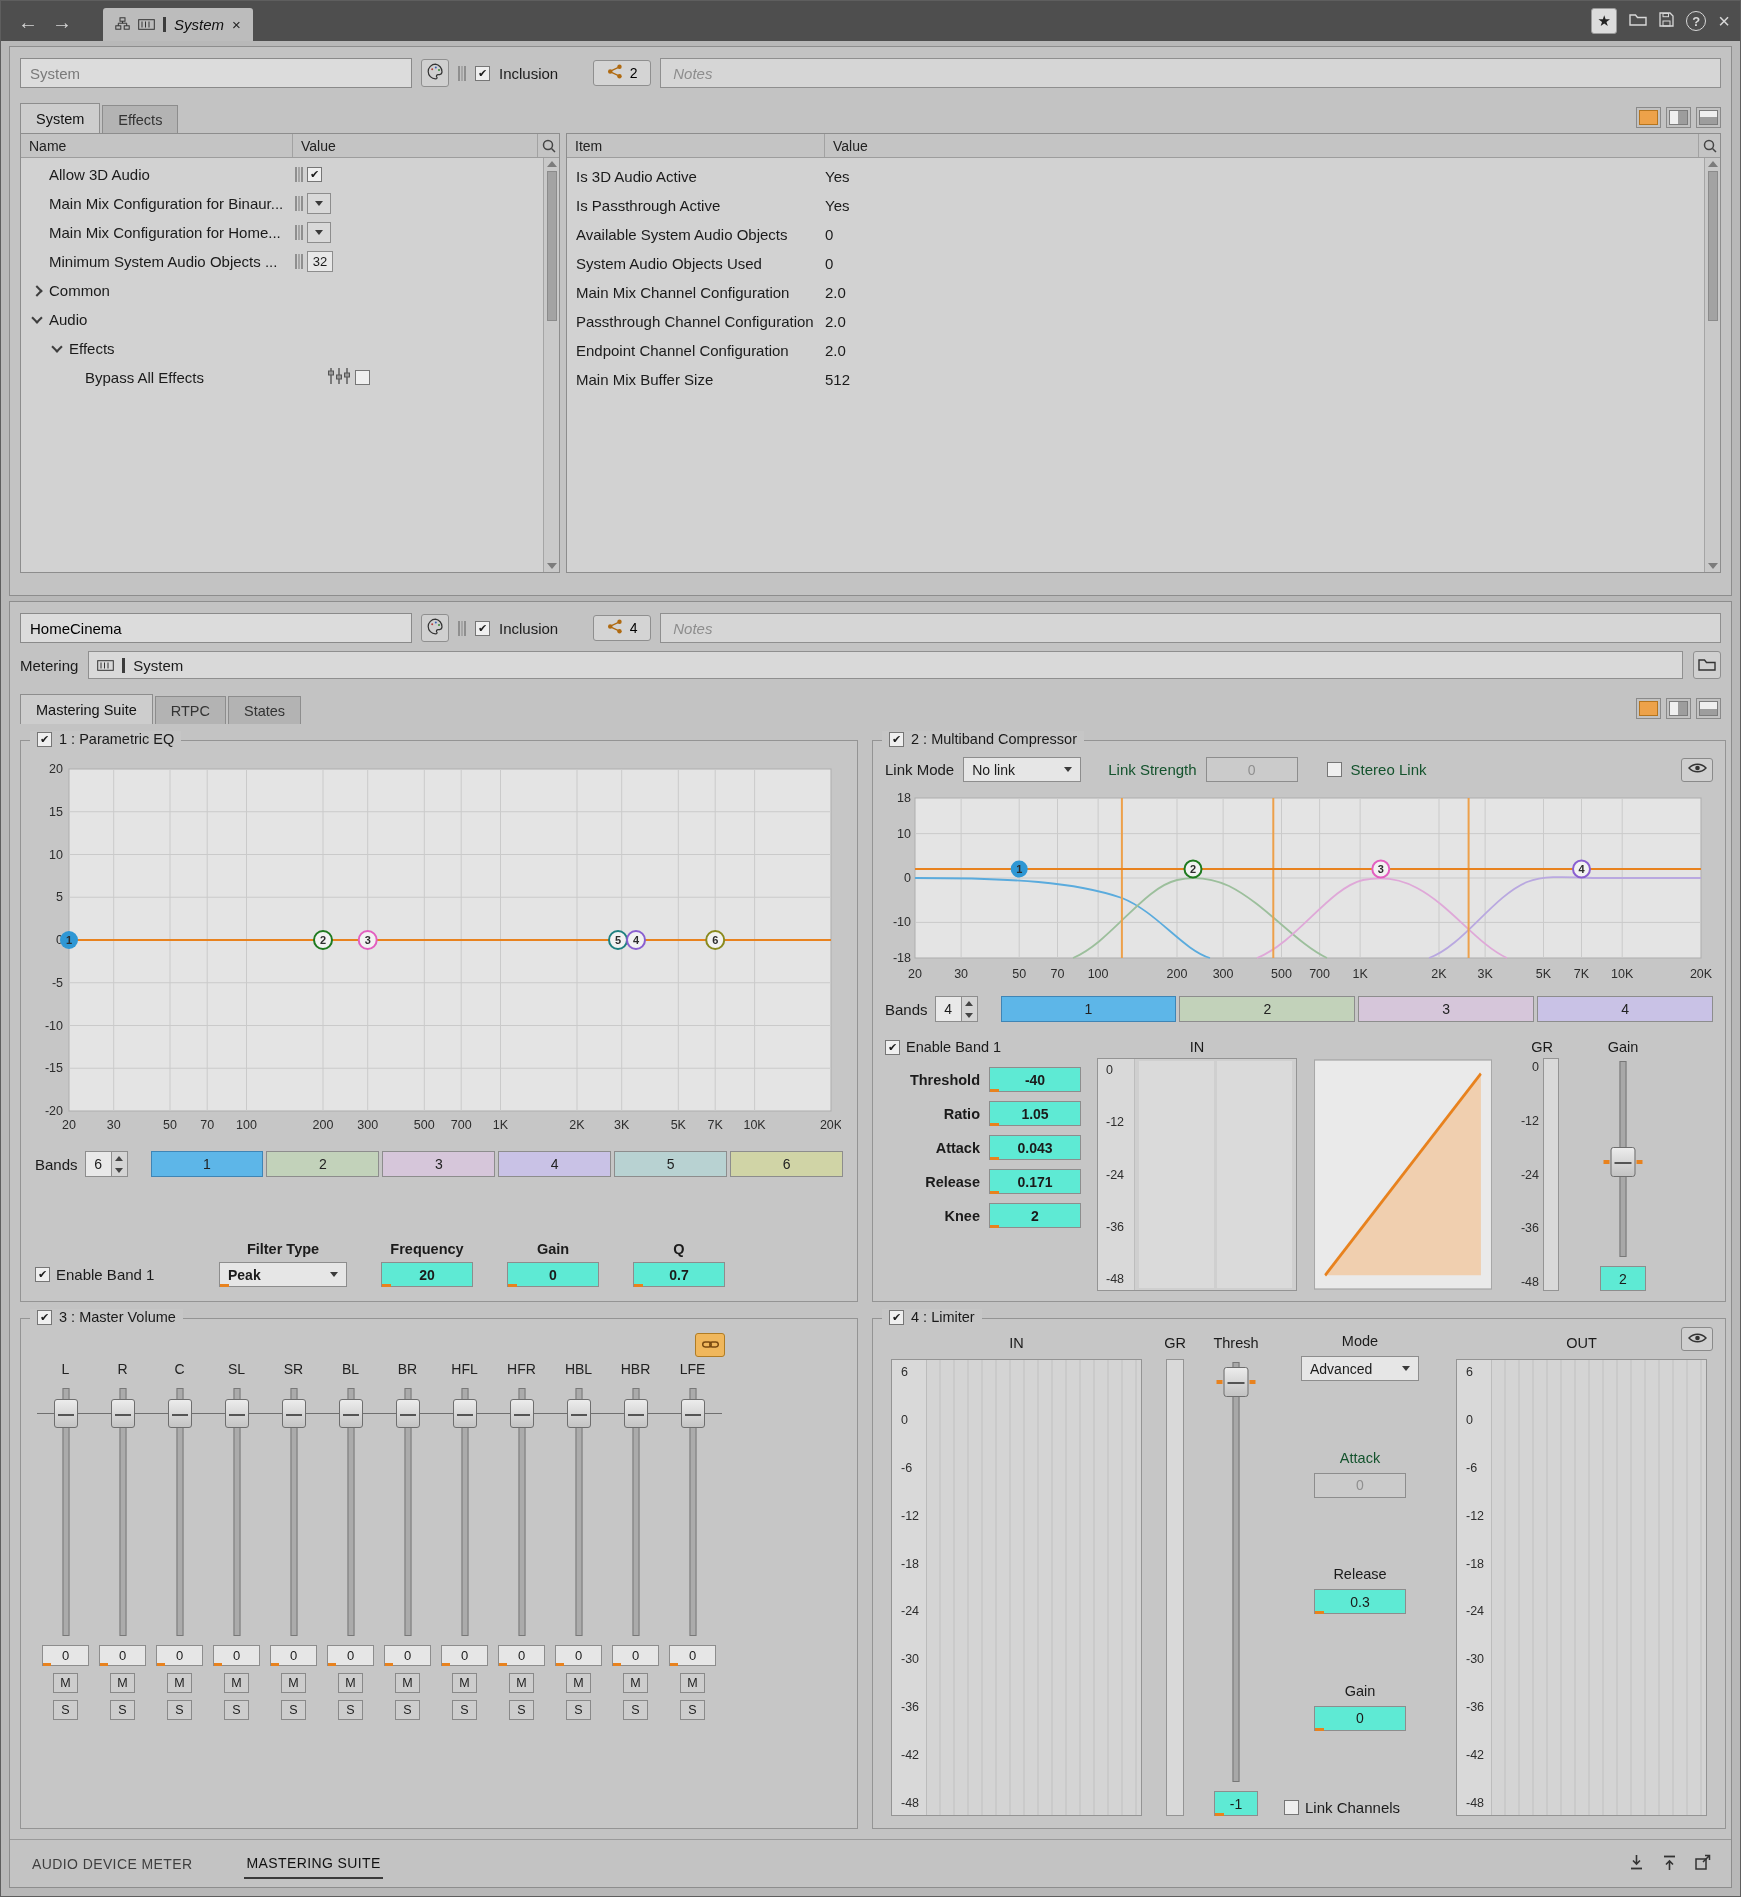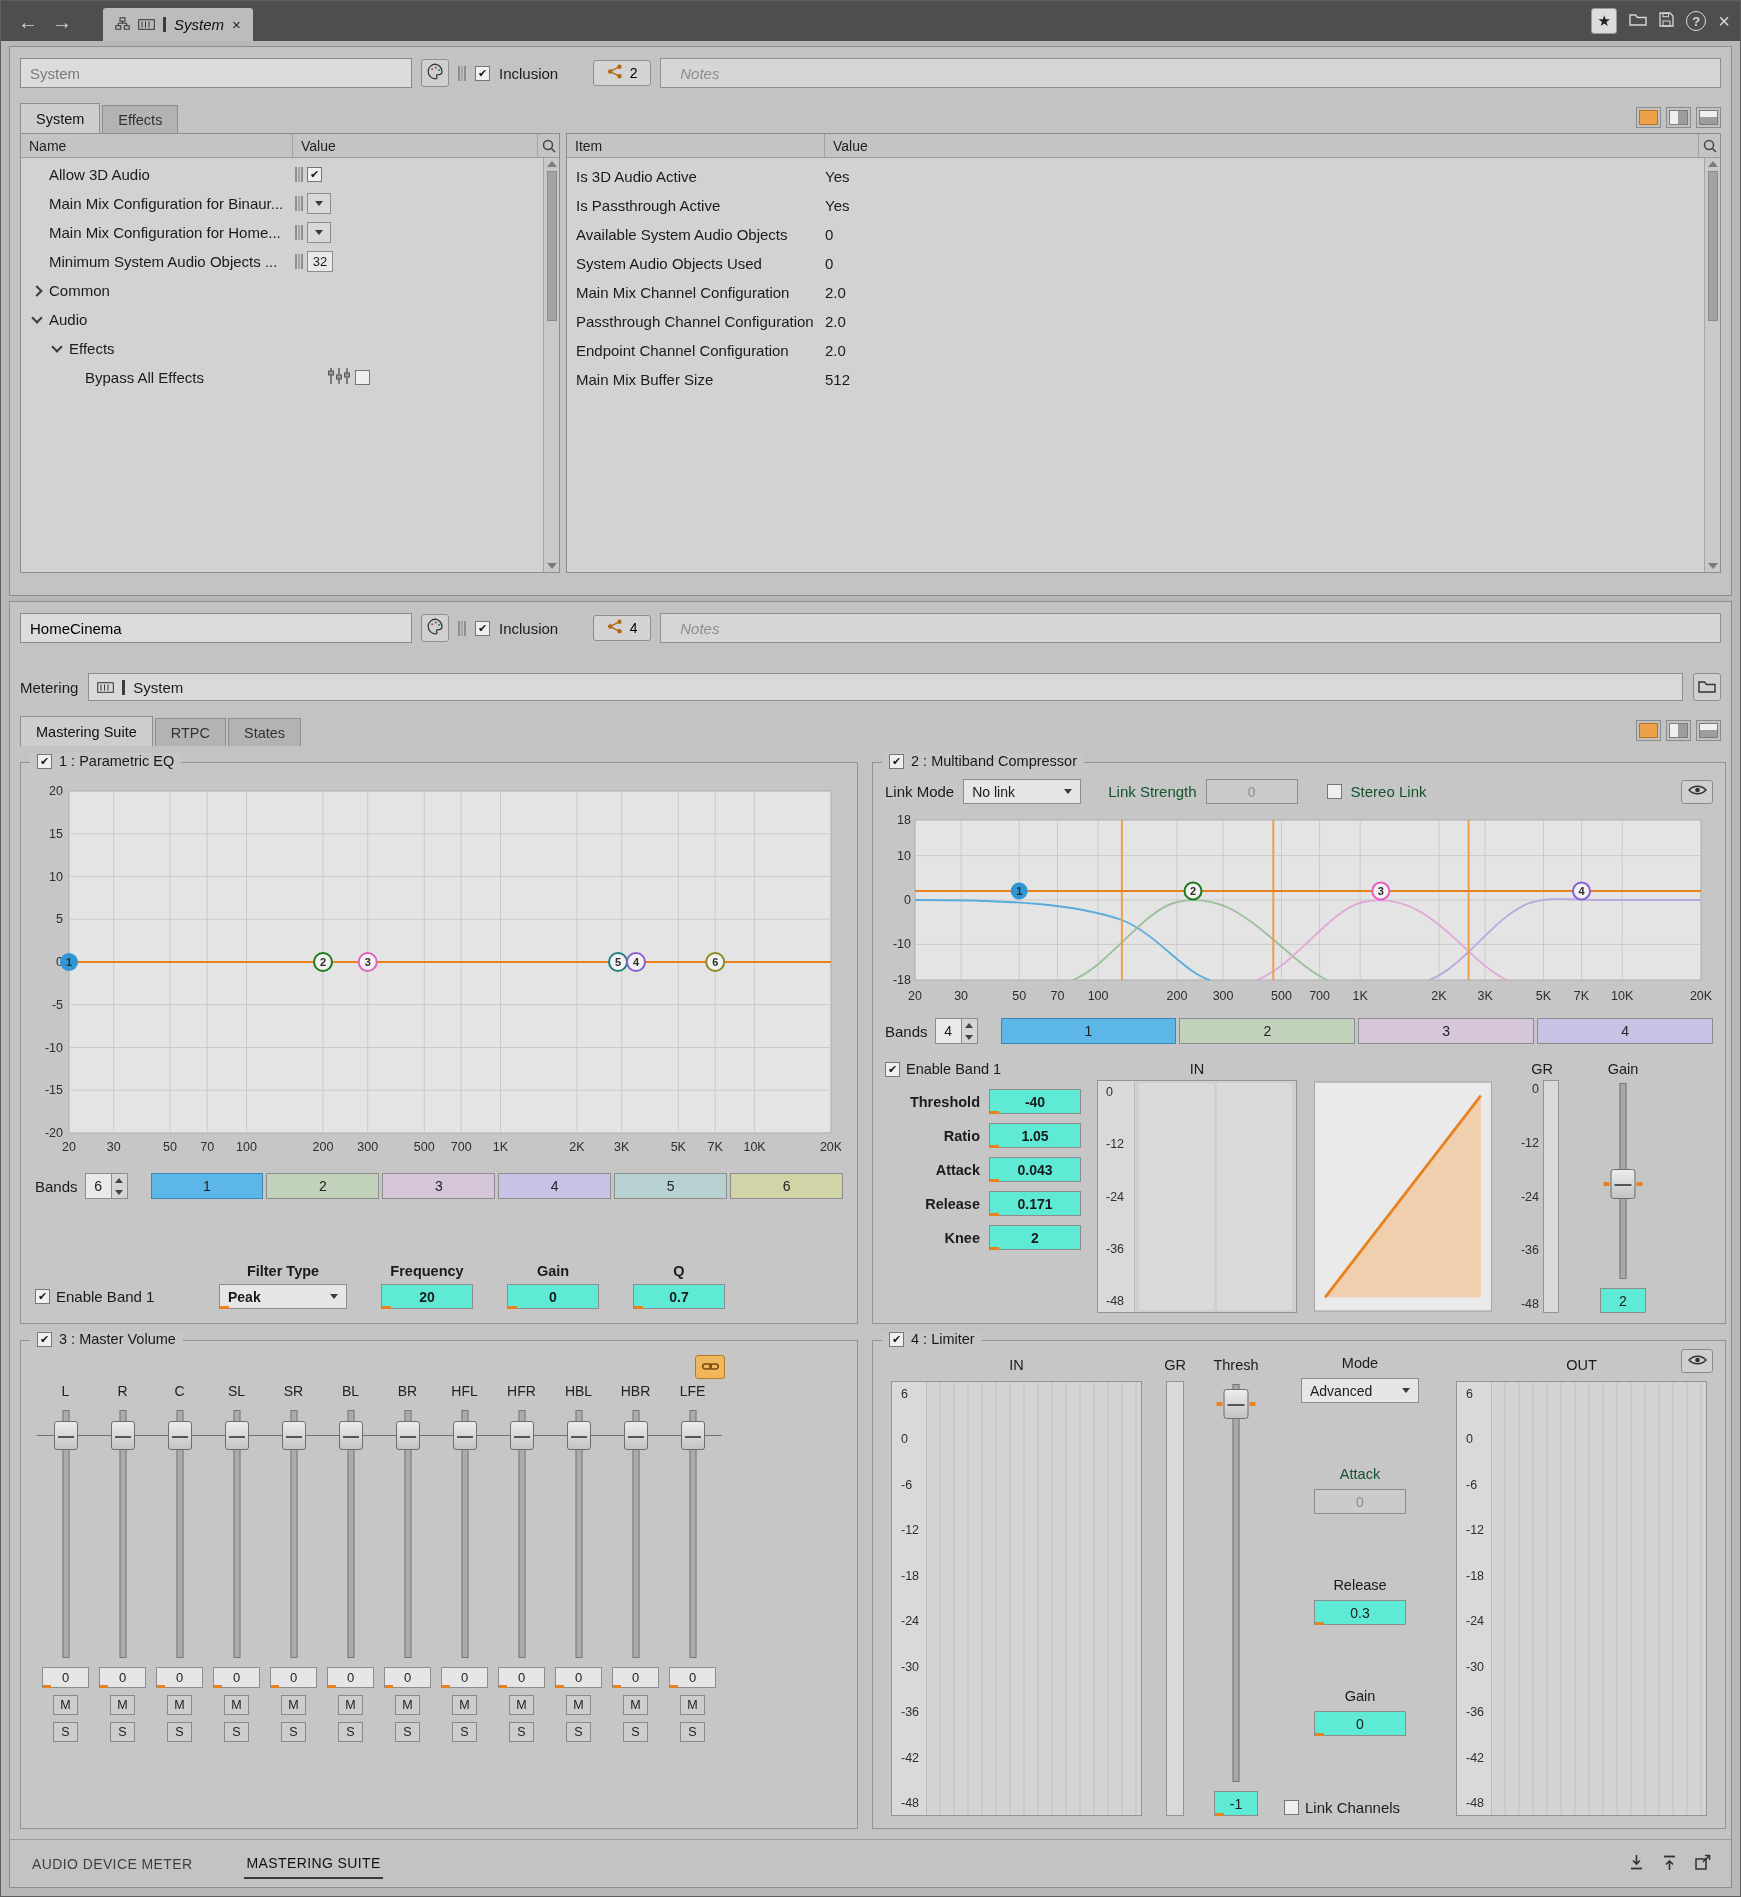--- a/index.html
+++ b/index.html
@@ -18,21 +18,21 @@
 .star-btn{width:26px;height:26px;background:#dcdcdc;border:1px solid #9a9a9a;border-radius:3px;color:#222;font-size:15px;display:flex;align-items:center;justify-content:center;}
 .help-circ{width:20px;height:20px;border:1.5px solid #d8d8d8;border-radius:50%;display:flex;align-items:center;justify-content:center;font-size:13px;font-weight:bold;color:#d8d8d8;}
 
 
 .editor{margin:5px 8px 0;border:1px solid #8d8d8d;background:#c3c3c3;padding:9px 10px 0;}
 .editor.top{height:550px;}
 .editor.bottom{flex:1;margin-bottom:8px;display:flex;flex-direction:column;}
 .name-row{display:flex;align-items:center;gap:9px;height:34px;flex:0 0 auto;}
 .name-input{width:392px;height:30px;background:#dcdcdc;border:1px solid #8a8a8a;padding:0 9px;font-size:15px;}
 .name-input.gray{color:#7a7a7a;}
-.notes-input{flex:1;height:30px;background:#d6d6d6;border:1px solid #8f8f8f;padding:0 19px;font-size:15px;}
+.notes-input{flex:1;height:30px;background:#d6d6d6;border:1px solid #8f8f8f;padding:0 12px;font-size:15px;}
 .notes-input::placeholder{color:#8d8d8d;font-style:italic;}
 .icon-btn{width:28px;height:28px;background:#d0d0d0;border:1px solid #8f8f8f;border-radius:3px;display:flex;align-items:center;justify-content:center;}
 .share-btn{height:26px;min-width:58px;margin-left:26px;background:#d4d4d4;border:1px solid #8f8f8f;border-radius:3px;display:flex;align-items:center;justify-content:center;gap:7px;padding:0 8px;font-size:14px;}
 .lbl{color:#1b1b1b;}
 .lbl.dim{color:#14532d;}
 .cb{width:15px;height:15px;background:#efefef;border:1px solid #767676;display:inline-flex;align-items:center;justify-content:center;flex:0 0 auto;}
 .cb.checked::before{content:"✔";font-size:11px;color:#1a1a1a;line-height:1;}
 .chk-row{display:flex;align-items:center;gap:6px;}
 
 
@@ -76,21 +76,21 @@
 .mini-num{width:26px;height:21px;background:#e8e8e8;border:1px solid #8d8d8d;font-size:13px;display:flex;align-items:center;justify-content:center;}
 .mini-drop{width:24px;height:21px;background:#d9d9d9;border:1px solid #8d8d8d;display:flex;align-items:center;justify-content:center;}
 .darr{width:0;height:0;border-left:4px solid transparent;border-right:4px solid transparent;border-top:5px solid #3a3a3a;}
 .vscroll{flex:0 0 16px;background:#c9c9c9;border-left:1px solid #a5a5a5;display:flex;flex-direction:column;align-items:center;padding:3px 0;}
 .sarr{width:0;height:0;border-left:5px solid transparent;border-right:5px solid transparent;flex:0 0 auto;}
 .sarr.up{border-bottom:6px solid #7c7c7c;}
 .sarr.dn{border-top:6px solid #7c7c7c;margin-top:auto;}
 .sthumb{width:10px;height:150px;background:#a3a3a3;border:1px solid #8b8b8b;margin-top:4px;}
 
 
-.metering-row{display:flex;align-items:center;gap:10px;height:32px;margin-top:26px;flex:0 0 auto;justify-content:flex-end;}
+.metering-row{display:flex;align-items:center;gap:10px;height:32px;margin-top:4px;flex:0 0 auto;justify-content:flex-end;}
 .meter-field{flex:1;height:28px;background:#d9d9d9;border:1px solid #8f8f8f;display:flex;align-items:center;gap:8px;padding:0 8px;}
 
 
 .modules{display:grid;grid-template-columns:838px 1fr;grid-template-rows:562px 1fr;gap:16px 14px;margin-top:16px;flex:1;}
 .mod{position:relative;border:1px solid #949494;background:#c6c6c6;}
 .mod-legend{position:absolute;top:-10px;left:9px;background:#c6c6c6;padding:0 7px;display:flex;align-items:center;gap:7px;font-size:14.5px;color:#1a1a1a;z-index:2;}
 .graph text{font-size:12.5px;fill:#2d2d2d;}
 .graph .mknum{font-size:11px;font-weight:bold;}
 
 

